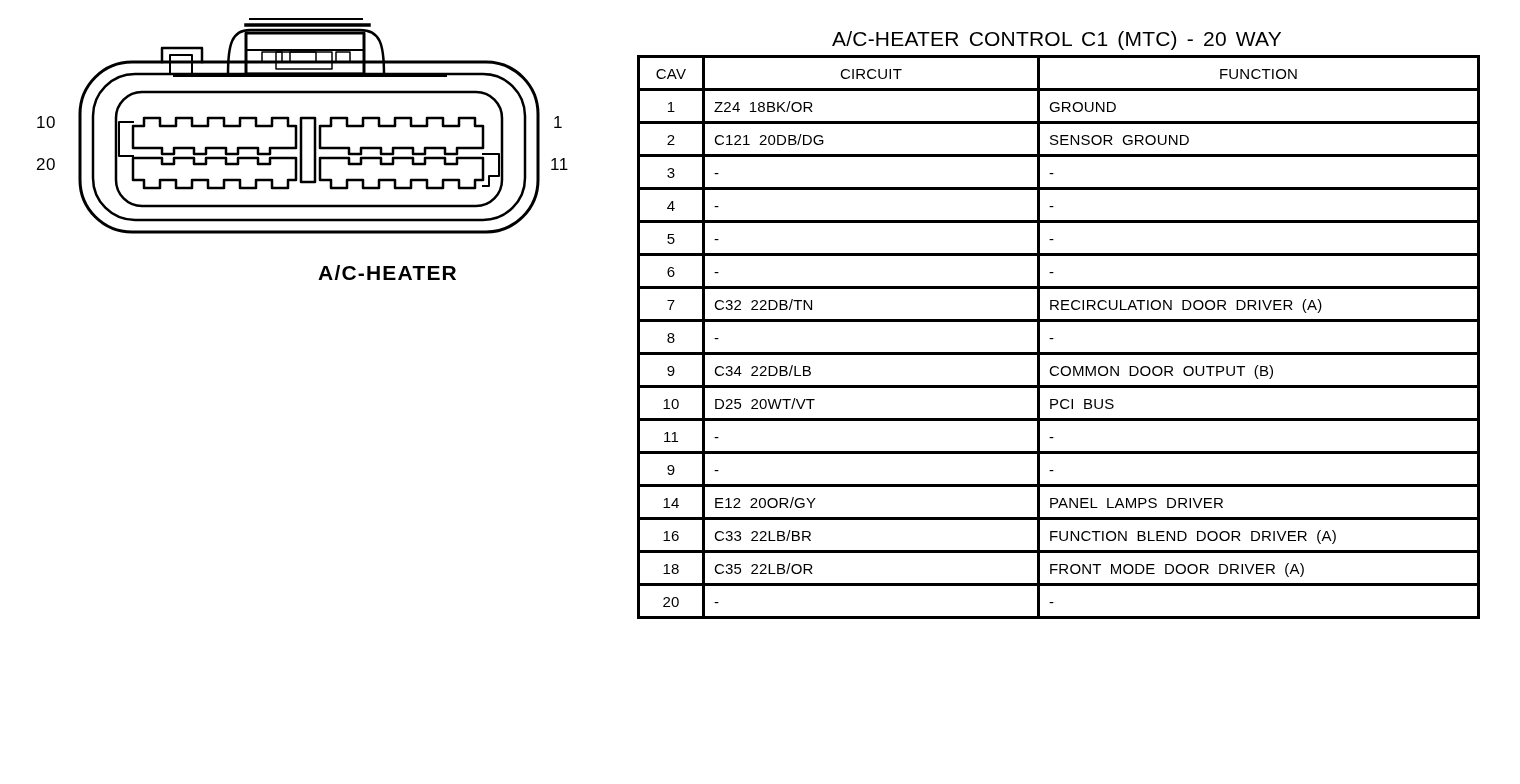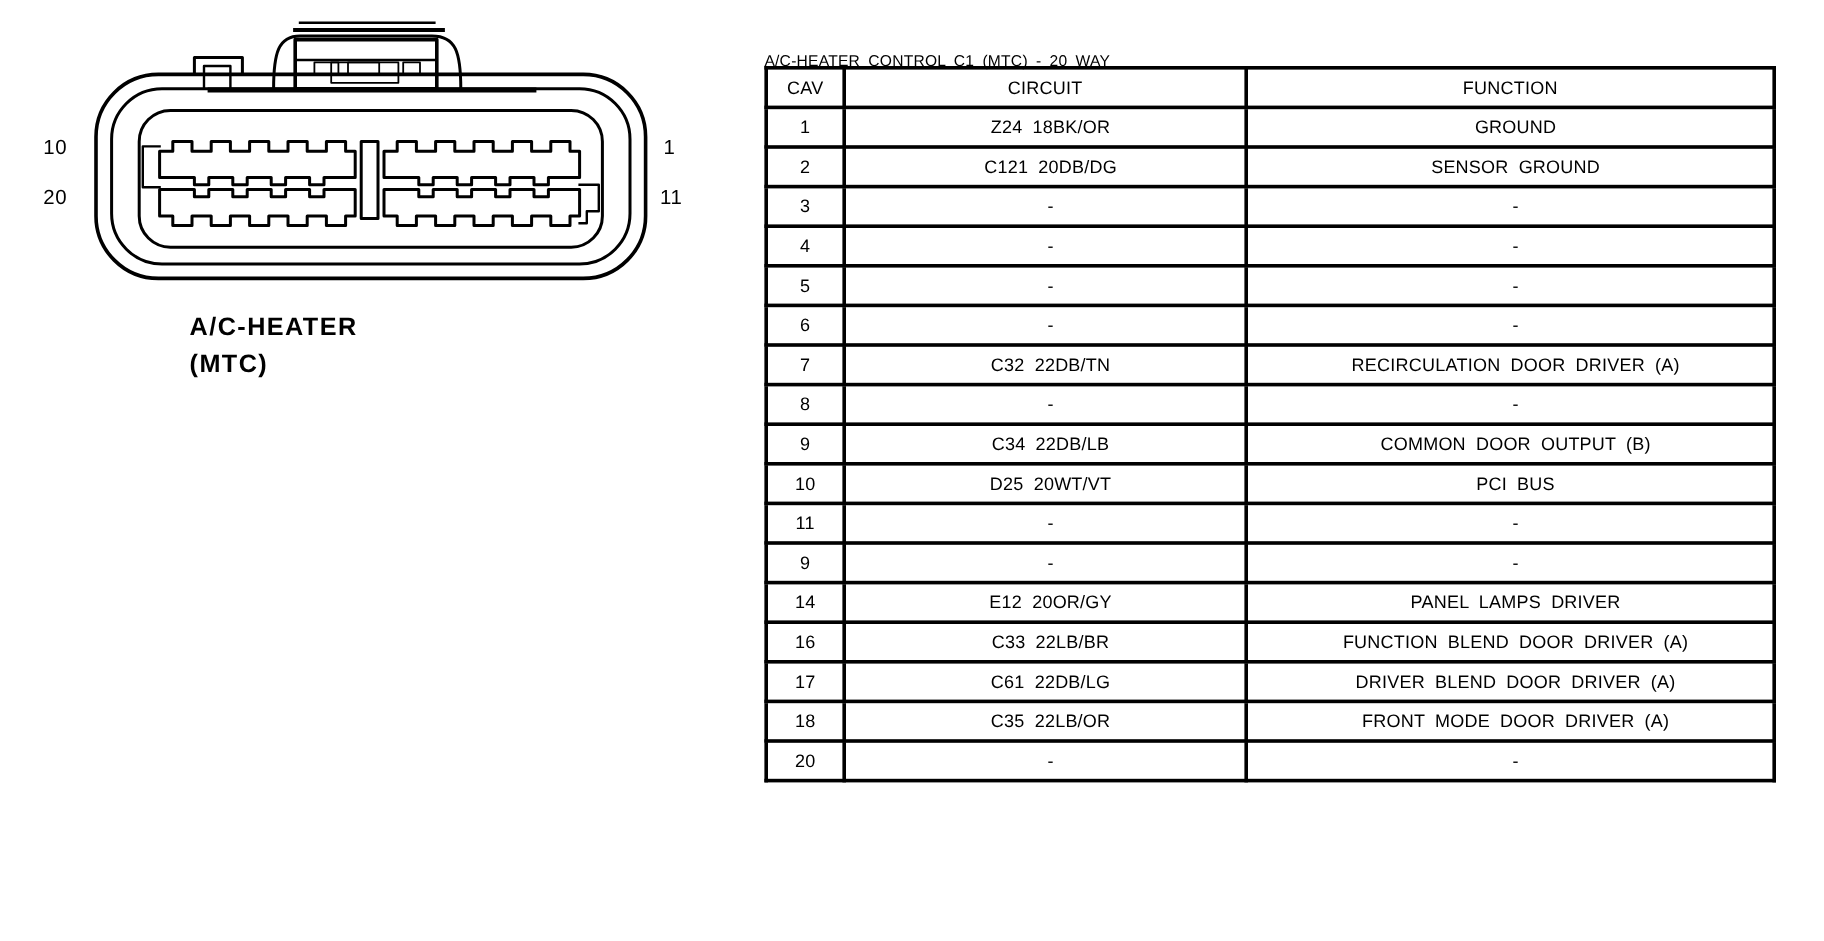--- a/index.html
+++ b/index.html
@@ -8,41 +8,41 @@
     font-family:"Liberation Sans",sans-serif;color:#000;overflow:hidden;
   }
   
   .connector-svg{position:absolute;left:0;top:0;}
   .pin-label{position:absolute;font-size:17px;line-height:18px;letter-spacing:.5px;}
   .pin-tl{left:36px;top:114px;}
   .pin-bl{left:36px;top:156px;}
   .pin-tr{left:553px;top:114px;}
   .pin-br{left:550px;top:156px;}
   .caption{
-    position:absolute;left:158px;top:257px;width:300px;text-align:left;
+    position:absolute;left:158px;top:257px;width:300px;text-align:right;
     font-weight:bold;font-size:21px;line-height:31px;letter-spacing:1.2px;
   }
   
   .table-title{
-    position:absolute;left:637px;top:43px;width:840px;text-align:left;
-    font-size:13px;letter-spacing:.2px;word-spacing:3px;white-space:nowrap;
+    position:absolute;left:637px;top:27px;width:840px;text-align:center;
+    font-size:21px;letter-spacing:.2px;word-spacing:3px;white-space:nowrap;
   }
   table.pinout{
     position:absolute;left:637px;top:55px;width:840px;
     border-collapse:collapse;table-layout:fixed;
   }
   .c-cav{width:65px;} .c-circuit{width:335px;} .c-function{width:440px;}
   .pinout th,.pinout td{
     border:3px solid #000;height:30px;padding:0;
     font-size:15px;line-height:1;letter-spacing:.2px;word-spacing:4px;
     vertical-align:middle;white-space:nowrap;overflow:hidden;
   }
   .pinout th{font-weight:normal;text-align:center;}
   td.col-cav{text-align:center;}
-  td.col-circuit,td.col-function{text-align:center;padding-left:9px;}
+  td.col-circuit,td.col-function{text-align:left;padding-left:9px;}
 </style>
 </head>
 <body>
 
 <div class="page">
 
   <svg class="connector-svg" width="620" height="250" viewBox="0 0 620 250">
     <g stroke="#000000" fill="none" stroke-linejoin="round" stroke-linecap="square">
 
       <rect x="80" y="62" width="458" height="170" rx="52" stroke-width="3"></rect>
@@ -81,21 +81,20 @@
     </g>
   </svg>
 
   <div class="pin-label pin-tl">10</div>
   <div class="pin-label pin-bl">20</div>
   <div class="pin-label pin-tr">1</div>
   <div class="pin-label pin-br">11</div>
 
   <div class="caption">
     <div>A/C-HEATER</div>
-    <div>(MTC)</div>
   </div>
 
   <div class="table-title">A/C-HEATER CONTROL C1 (MTC) - 20 WAY</div>
 
   <table class="pinout">
     <colgroup>
       <col class="c-cav">
         <col class="c-circuit">
         <col class="c-function">
     </colgroup>
@@ -171,25 +170,20 @@
           <td class="col-cav">14</td>
           <td class="col-circuit">E12 20OR/GY</td>
           <td class="col-function">PANEL LAMPS DRIVER</td>
         </tr>
         <tr>
           <td class="col-cav">16</td>
           <td class="col-circuit">C33 22LB/BR</td>
           <td class="col-function">FUNCTION BLEND DOOR DRIVER (A)</td>
         </tr>
         <tr>
-          <td class="col-cav">17</td>
-          <td class="col-circuit">C61 22DB/LG</td>
-          <td class="col-function">DRIVER BLEND DOOR DRIVER (A)</td>
-        </tr>
-        <tr>
           <td class="col-cav">18</td>
           <td class="col-circuit">C35 22LB/OR</td>
           <td class="col-function">FRONT MODE DOOR DRIVER (A)</td>
         </tr>
         <tr>
           <td class="col-cav">20</td>
           <td class="col-circuit">-</td>
           <td class="col-function">-</td>
         </tr>
       </tbody>

